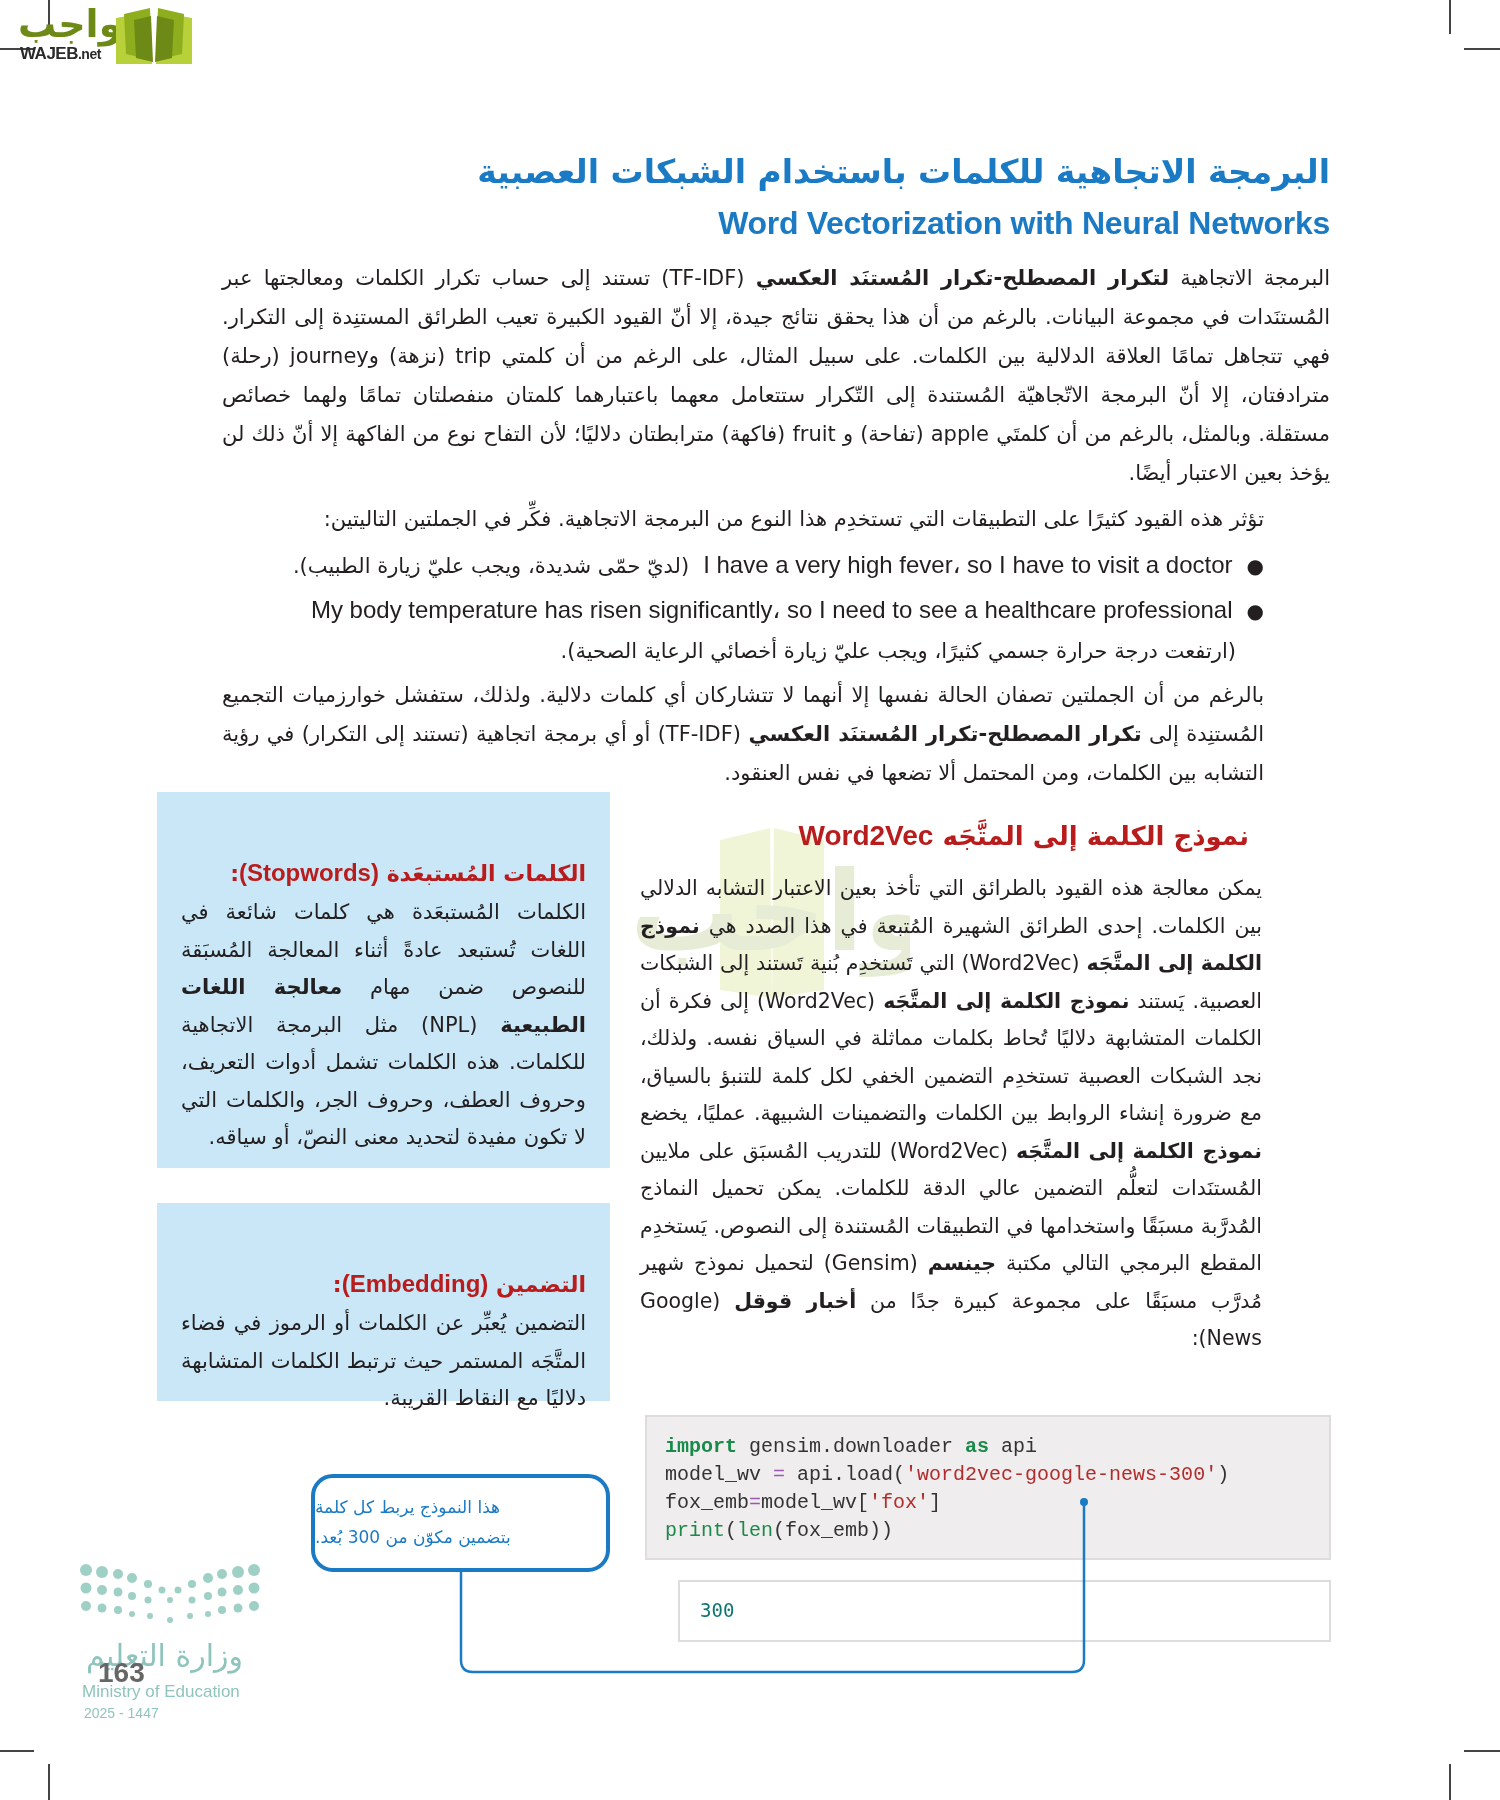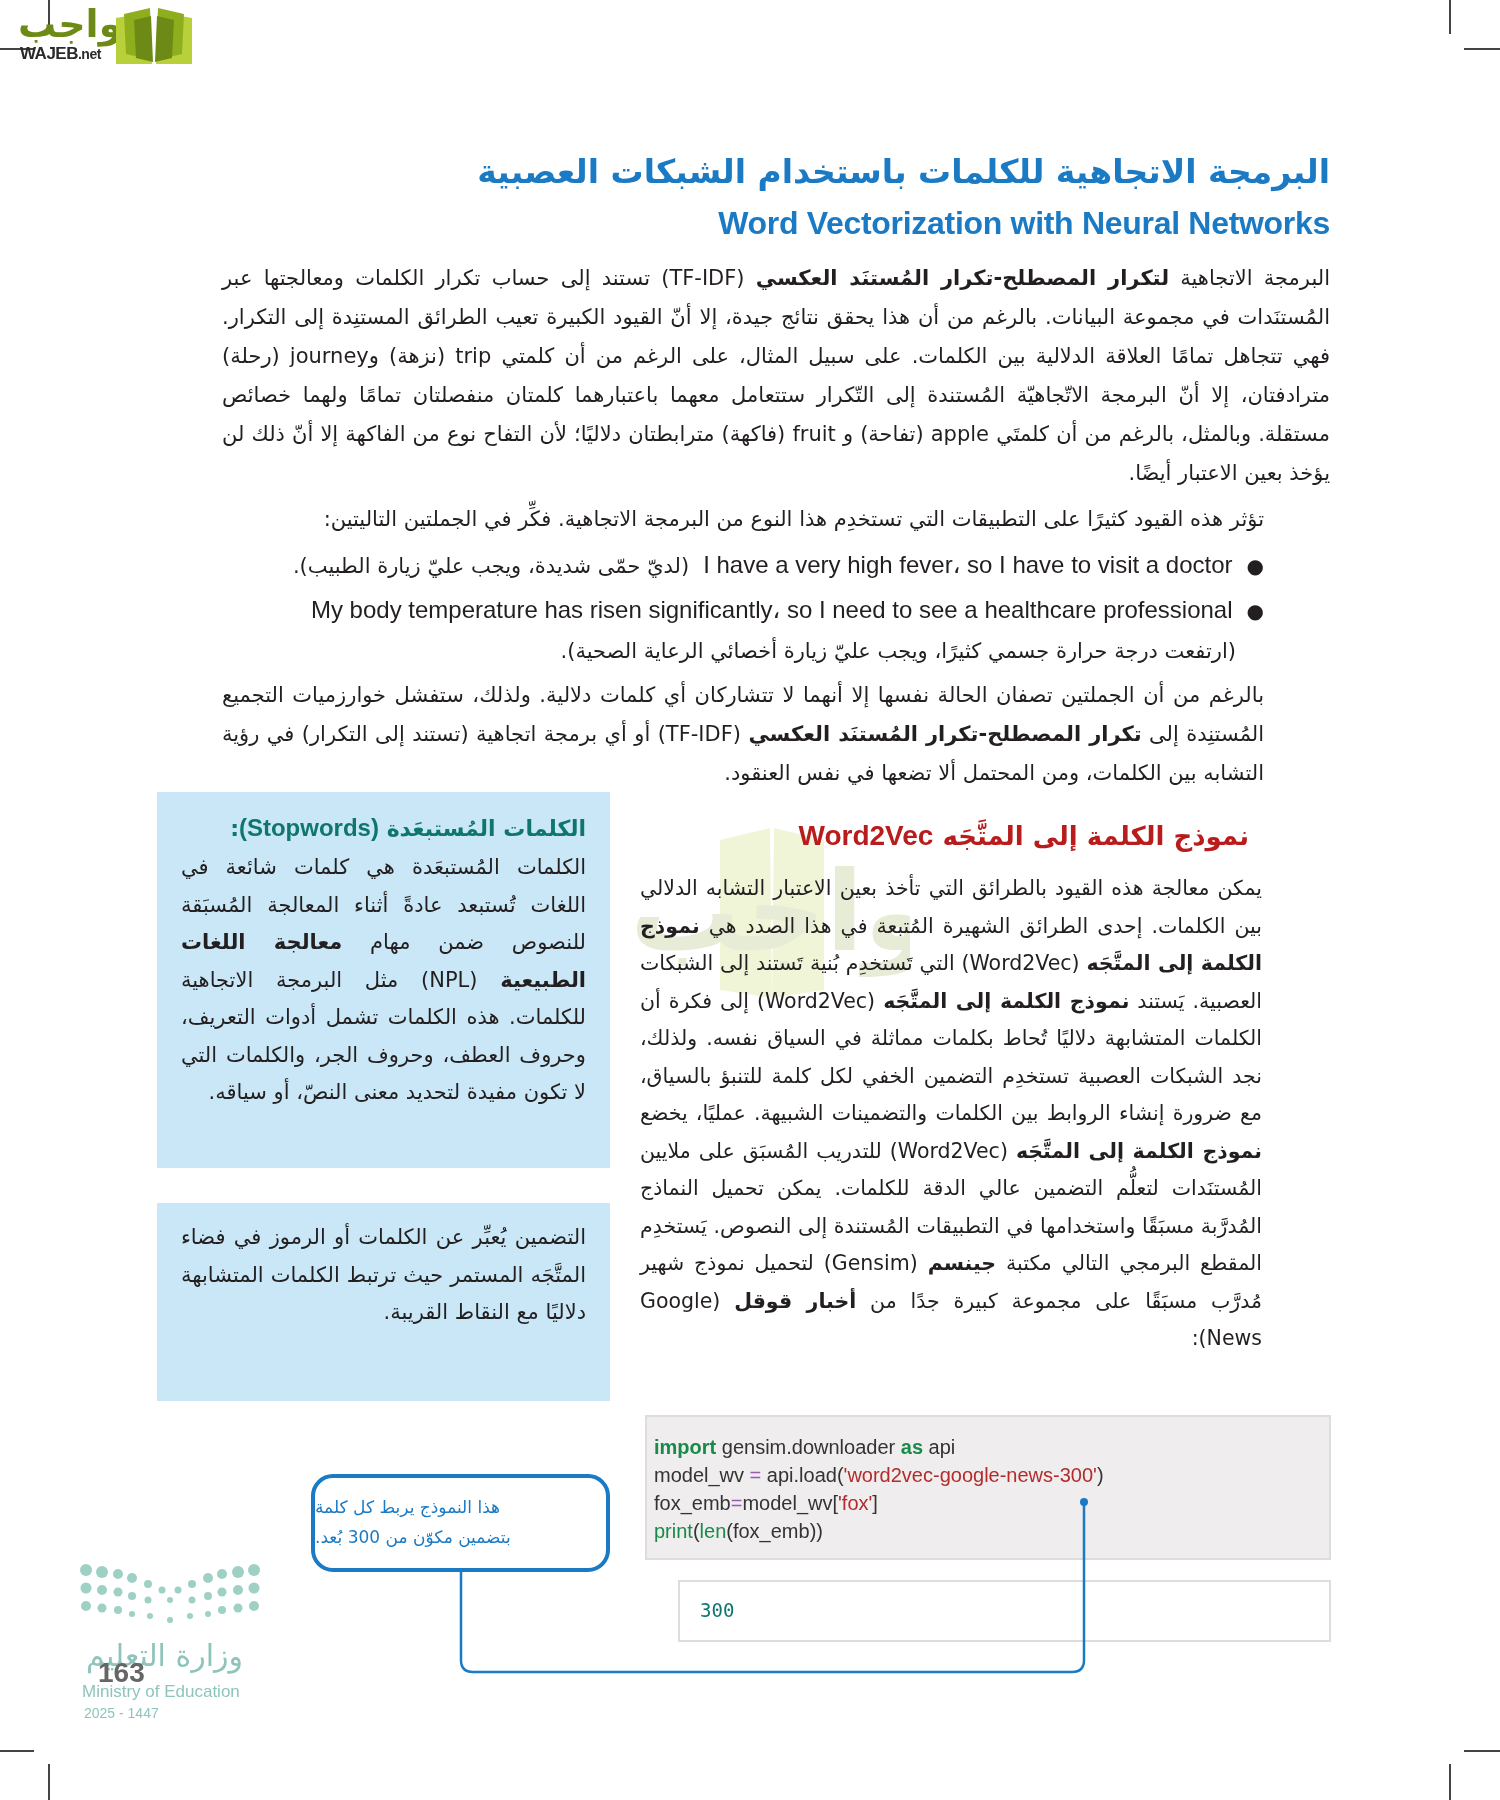--- a/index.html
+++ b/index.html
@@ -25,31 +25,31 @@
   .bullet { display: flex; flex-direction: row; align-items: baseline; gap: 14px; white-space: nowrap; }
   .bullet .dot { font-size: 20px; }
   .bullet .en { direction: ltr; font-family: "Liberation Sans", sans-serif; font-size: 24px; }
   .bullet .ar { direction: rtl; }
   .bullet-sub { padding-right: 28px; white-space: nowrap; }
   .p3 { left: 222px; width: 1042px; top: 676px; }
 
   .box { position: absolute; background: #c9e7f6; direction: rtl; padding: 16px 24px 14px 24px; }
   .box1 { left: 157px; top: 792px; width: 453px; height: 376px; }
   .box2 { left: 157px; top: 1203px; width: 453px; height: 198px; }
-  .box .bt { color: #0f766e; font-weight: bold; font-size: 22px; line-height: 40px; white-space: nowrap; }
+  .box .bt { color: #b91c1c; font-weight: bold; font-size: 22px; line-height: 40px; white-space: nowrap; margin-top: 45px; }
   .box .bt .en { font-family: "Liberation Sans", sans-serif; font-size: 24px; }
   .box .bb { font-size: 21px; line-height: 37.5px; text-align: justify; text-align-last: right; color: #231f20; }
 
   .wm { position: absolute; left: 630px; top: 820px; width: 280px; height: 180px; opacity: 0.35; pointer-events: none; }
 
   .sec-title { position: absolute; right: 251px; top: 820px; direction: rtl; font-size: 26px; font-weight: bold; color: #b91c1c; white-space: nowrap; }
   .sec-title .en { font-family: "Liberation Sans", sans-serif; font-size: 28px; }
   .p4 { left: 640px; width: 622px; top: 870px; font-size: 20.5px; line-height: 37.5px; }
 
-  .code { position: absolute; left: 645px; top: 1415px; width: 686px; height: 145px; background: #efeded; border: 2px solid #dedcdc; padding: 16px 7px; font-family: Liberation Sans, sans-serif; font-size: 20px; line-height: 28px; color: #333; white-space: pre; }
+  .code { position: absolute; left: 645px; top: 1415px; width: 686px; height: 145px; background: #efeded; border: 2px solid #dedcdc; padding: 16px 18px; font-family: Liberation Mono, monospace; font-size: 20px; line-height: 28px; color: #333; white-space: pre; }
   .kw { color: #1a8a4a; font-weight: bold; }
   .str { color: #b22c2c; }
   .op { color: #9b59b6; }
   .fn { color: #1a8a4a; }
 
   .output { position: absolute; left: 678px; top: 1580px; width: 653px; height: 62px; background: #fff; border: 2px solid #dedcdc; padding: 17px 20px; font-family: "DejaVu Sans Mono", "Liberation Mono", monospace; font-size: 19px; color: #0f766e; }
 
   .callout { position: absolute; left: 311px; top: 1474px; width: 299px; height: 98px; border: 4px solid #1a7ac4; border-radius: 22px; background: #fff; direction: rtl; text-align: left; color: #1a7ac4; font-size: 17px; line-height: 30px; padding-top: 14px; }
   .conn { position: absolute; left: 0; top: 0; pointer-events: none; }
 
@@ -105,20 +105,21 @@
 </div>
 
 <div class="para p3"><span>بالرغم من أن الجملتين تصفان الحالة نفسها إلا أنهما لا تتشاركان أي كلمات دلالية. ولذلك، ستفشل خوارزميات التجميع المُستنِدة إلى </span><b>تكرار المصطلح-تكرار المُستنَد العكسي</b><span> (TF-IDF) أو أي برمجة اتجاهية (تستند إلى التكرار) في رؤية التشابه بين الكلمات، ومن المحتمل ألا تضعها في نفس العنقود.</span></div>
 
 <div class="box box1">
   <div class="bt"><span>الكلمات المُستبعَدة</span> <span class="en">(Stopwords)</span><span>:</span></div>
   <div class="bb"><span>الكلمات المُستبعَدة هي كلمات شائعة في اللغات تُستبعد عادةً أثناء المعالجة المُسبَقة للنصوص ضمن مهام </span><b>معالجة اللغات الطبيعية</b><span> (NPL) مثل البرمجة الاتجاهية للكلمات. هذه الكلمات تشمل أدوات التعريف، وحروف العطف، وحروف الجر، والكلمات التي لا تكون مفيدة لتحديد معنى النصّ، أو سياقه.</span></div>
 </div>
 
 <div class="box box2">
+  <div class="bt"><span>التضمين</span> <span class="en">(Embedding)</span><span>:</span></div>
   <div class="bb">التضمين يُعبِّر عن الكلمات أو الرموز في فضاء المتَّجَه المستمر حيث ترتبط الكلمات المتشابهة دلاليًا مع النقاط القريبة.</div>
 </div>
 
 <svg class="wm" viewBox="0 0 280 180">
   <path d="M90 20 L140 8 L142 178 L90 170 Z" fill="#d9e58f"></path>
   <path d="M194 20 L144 8 L142 178 L194 170 Z" fill="#d9e58f"></path>
   <text x="0" y="130" font-size="110" font-weight="bold" fill="#b9c98a" font-family="DejaVu Sans, sans-serif">واجب</text>
 </svg>
 
 <div class="sec-title"><span>نموذج الكلمة إلى المتَّجَه</span> <span class="en">Word2Vec</span></div>

